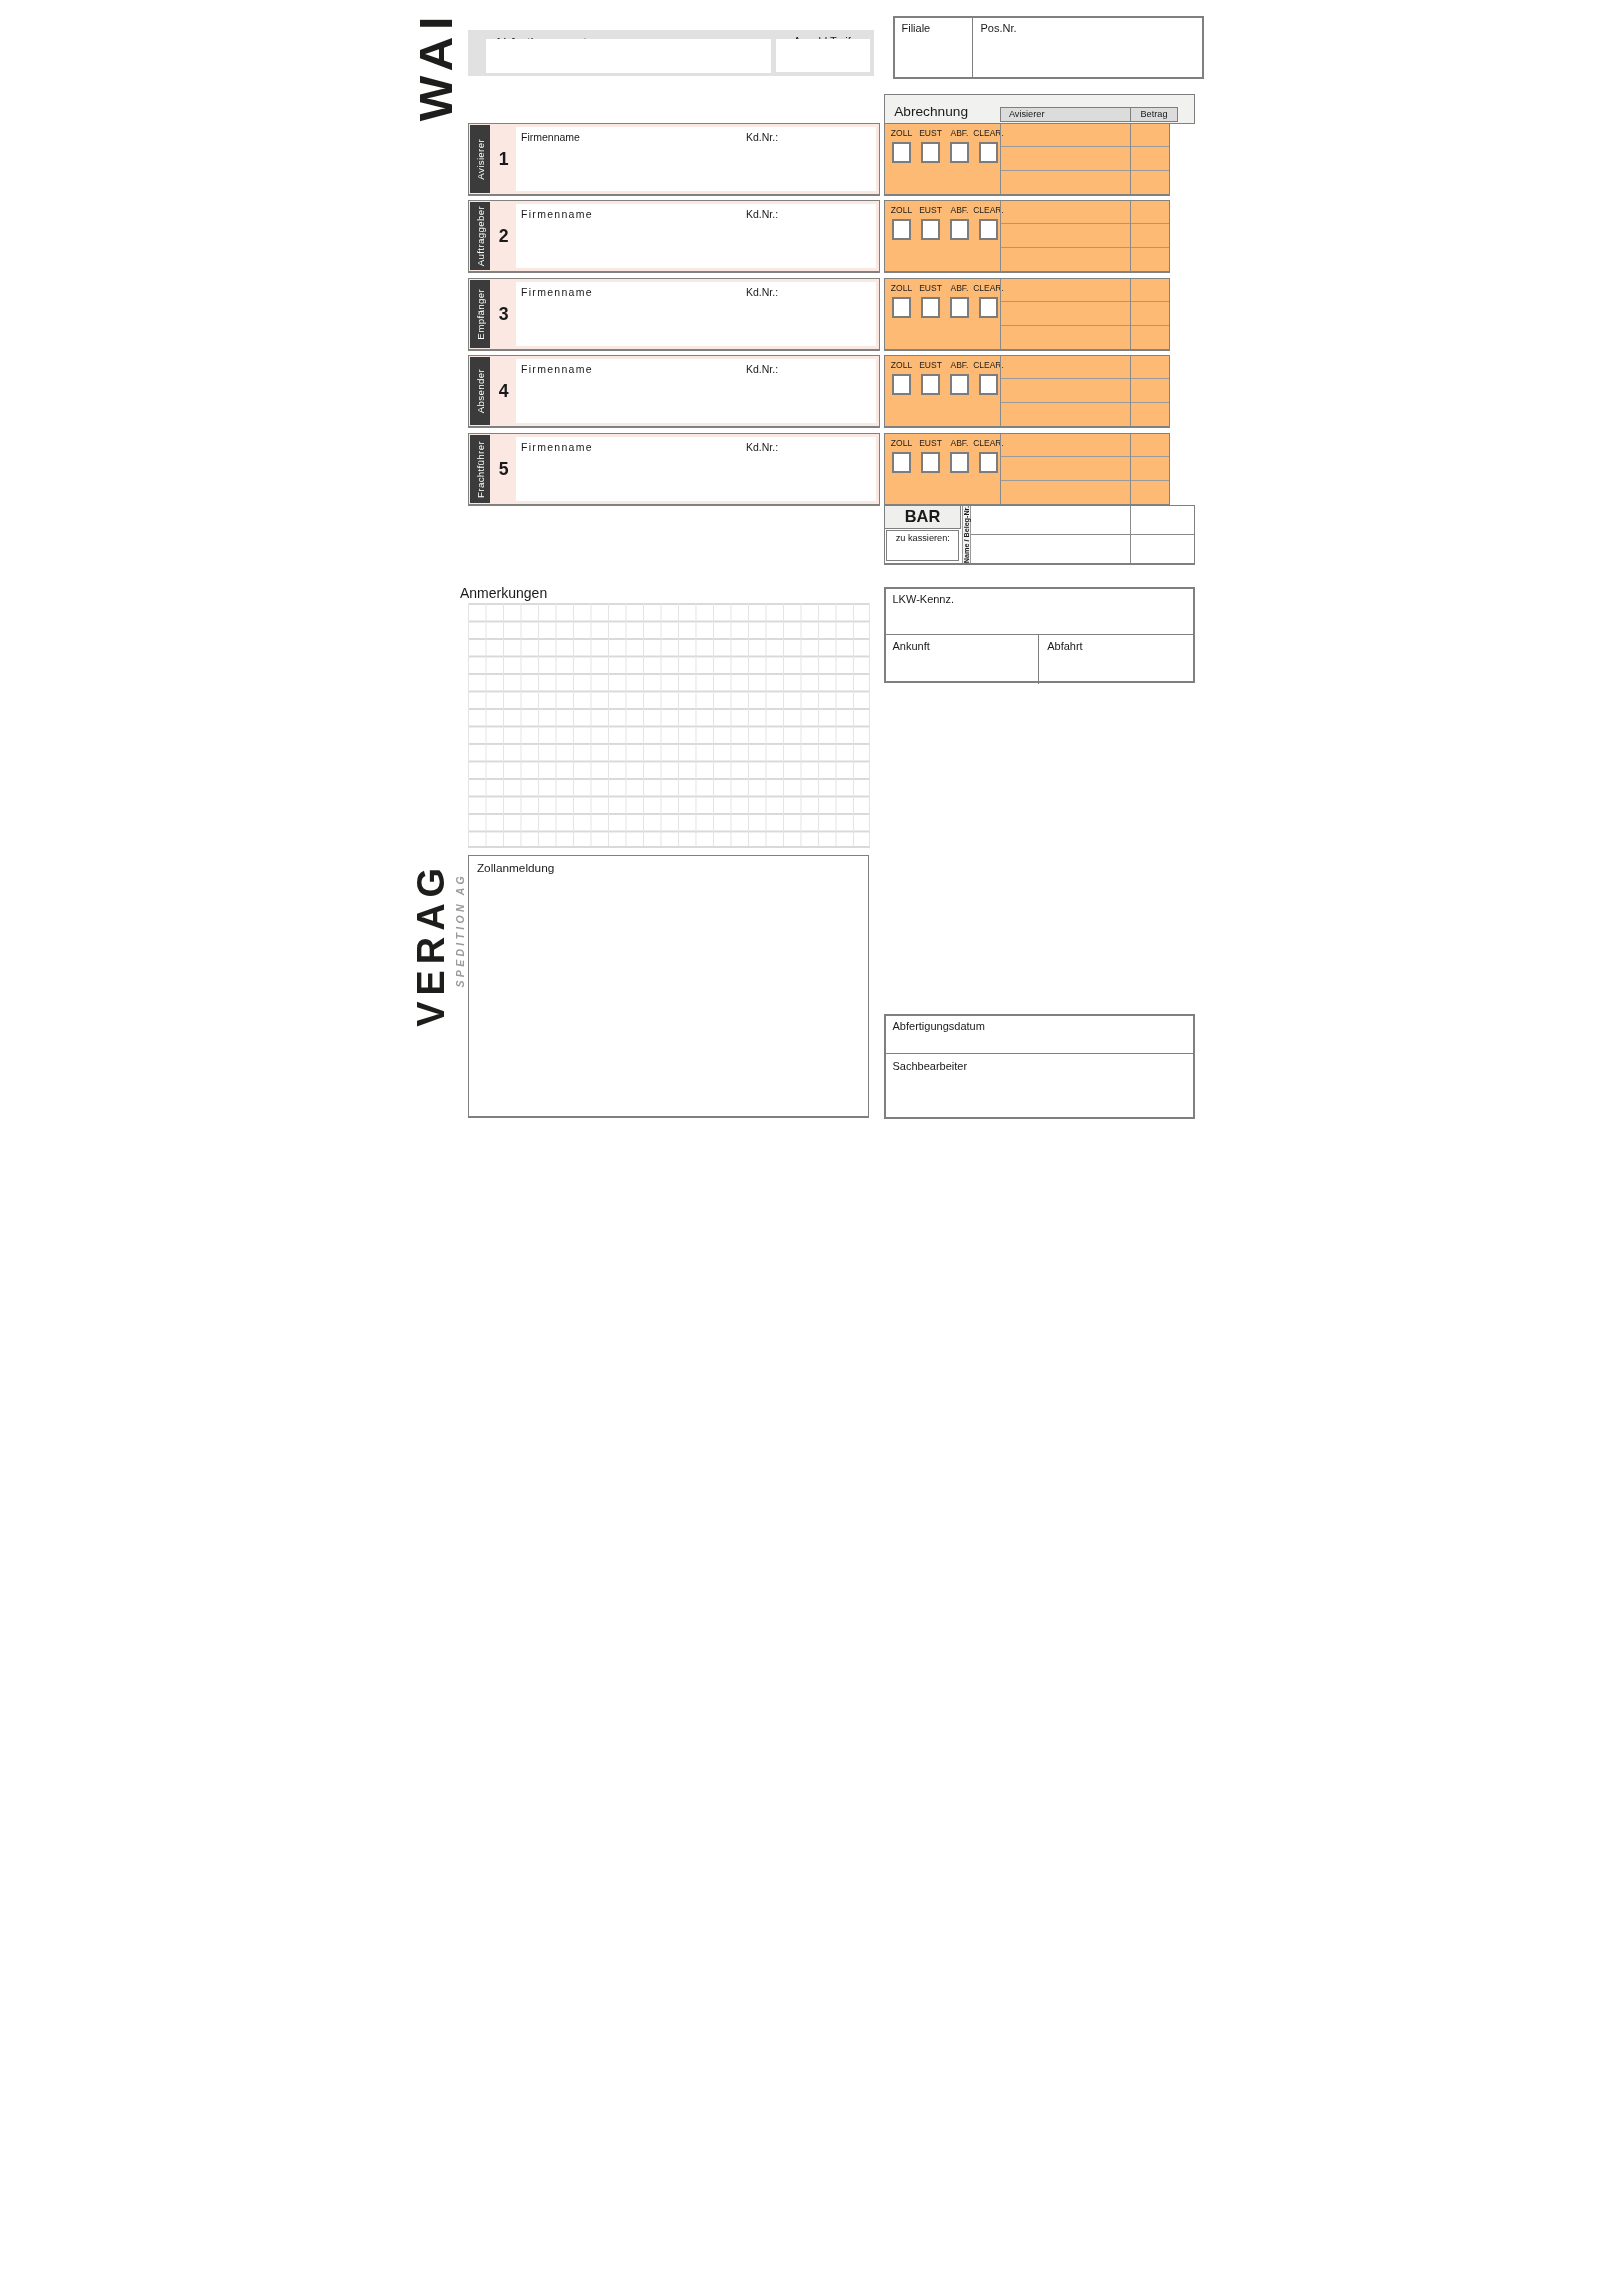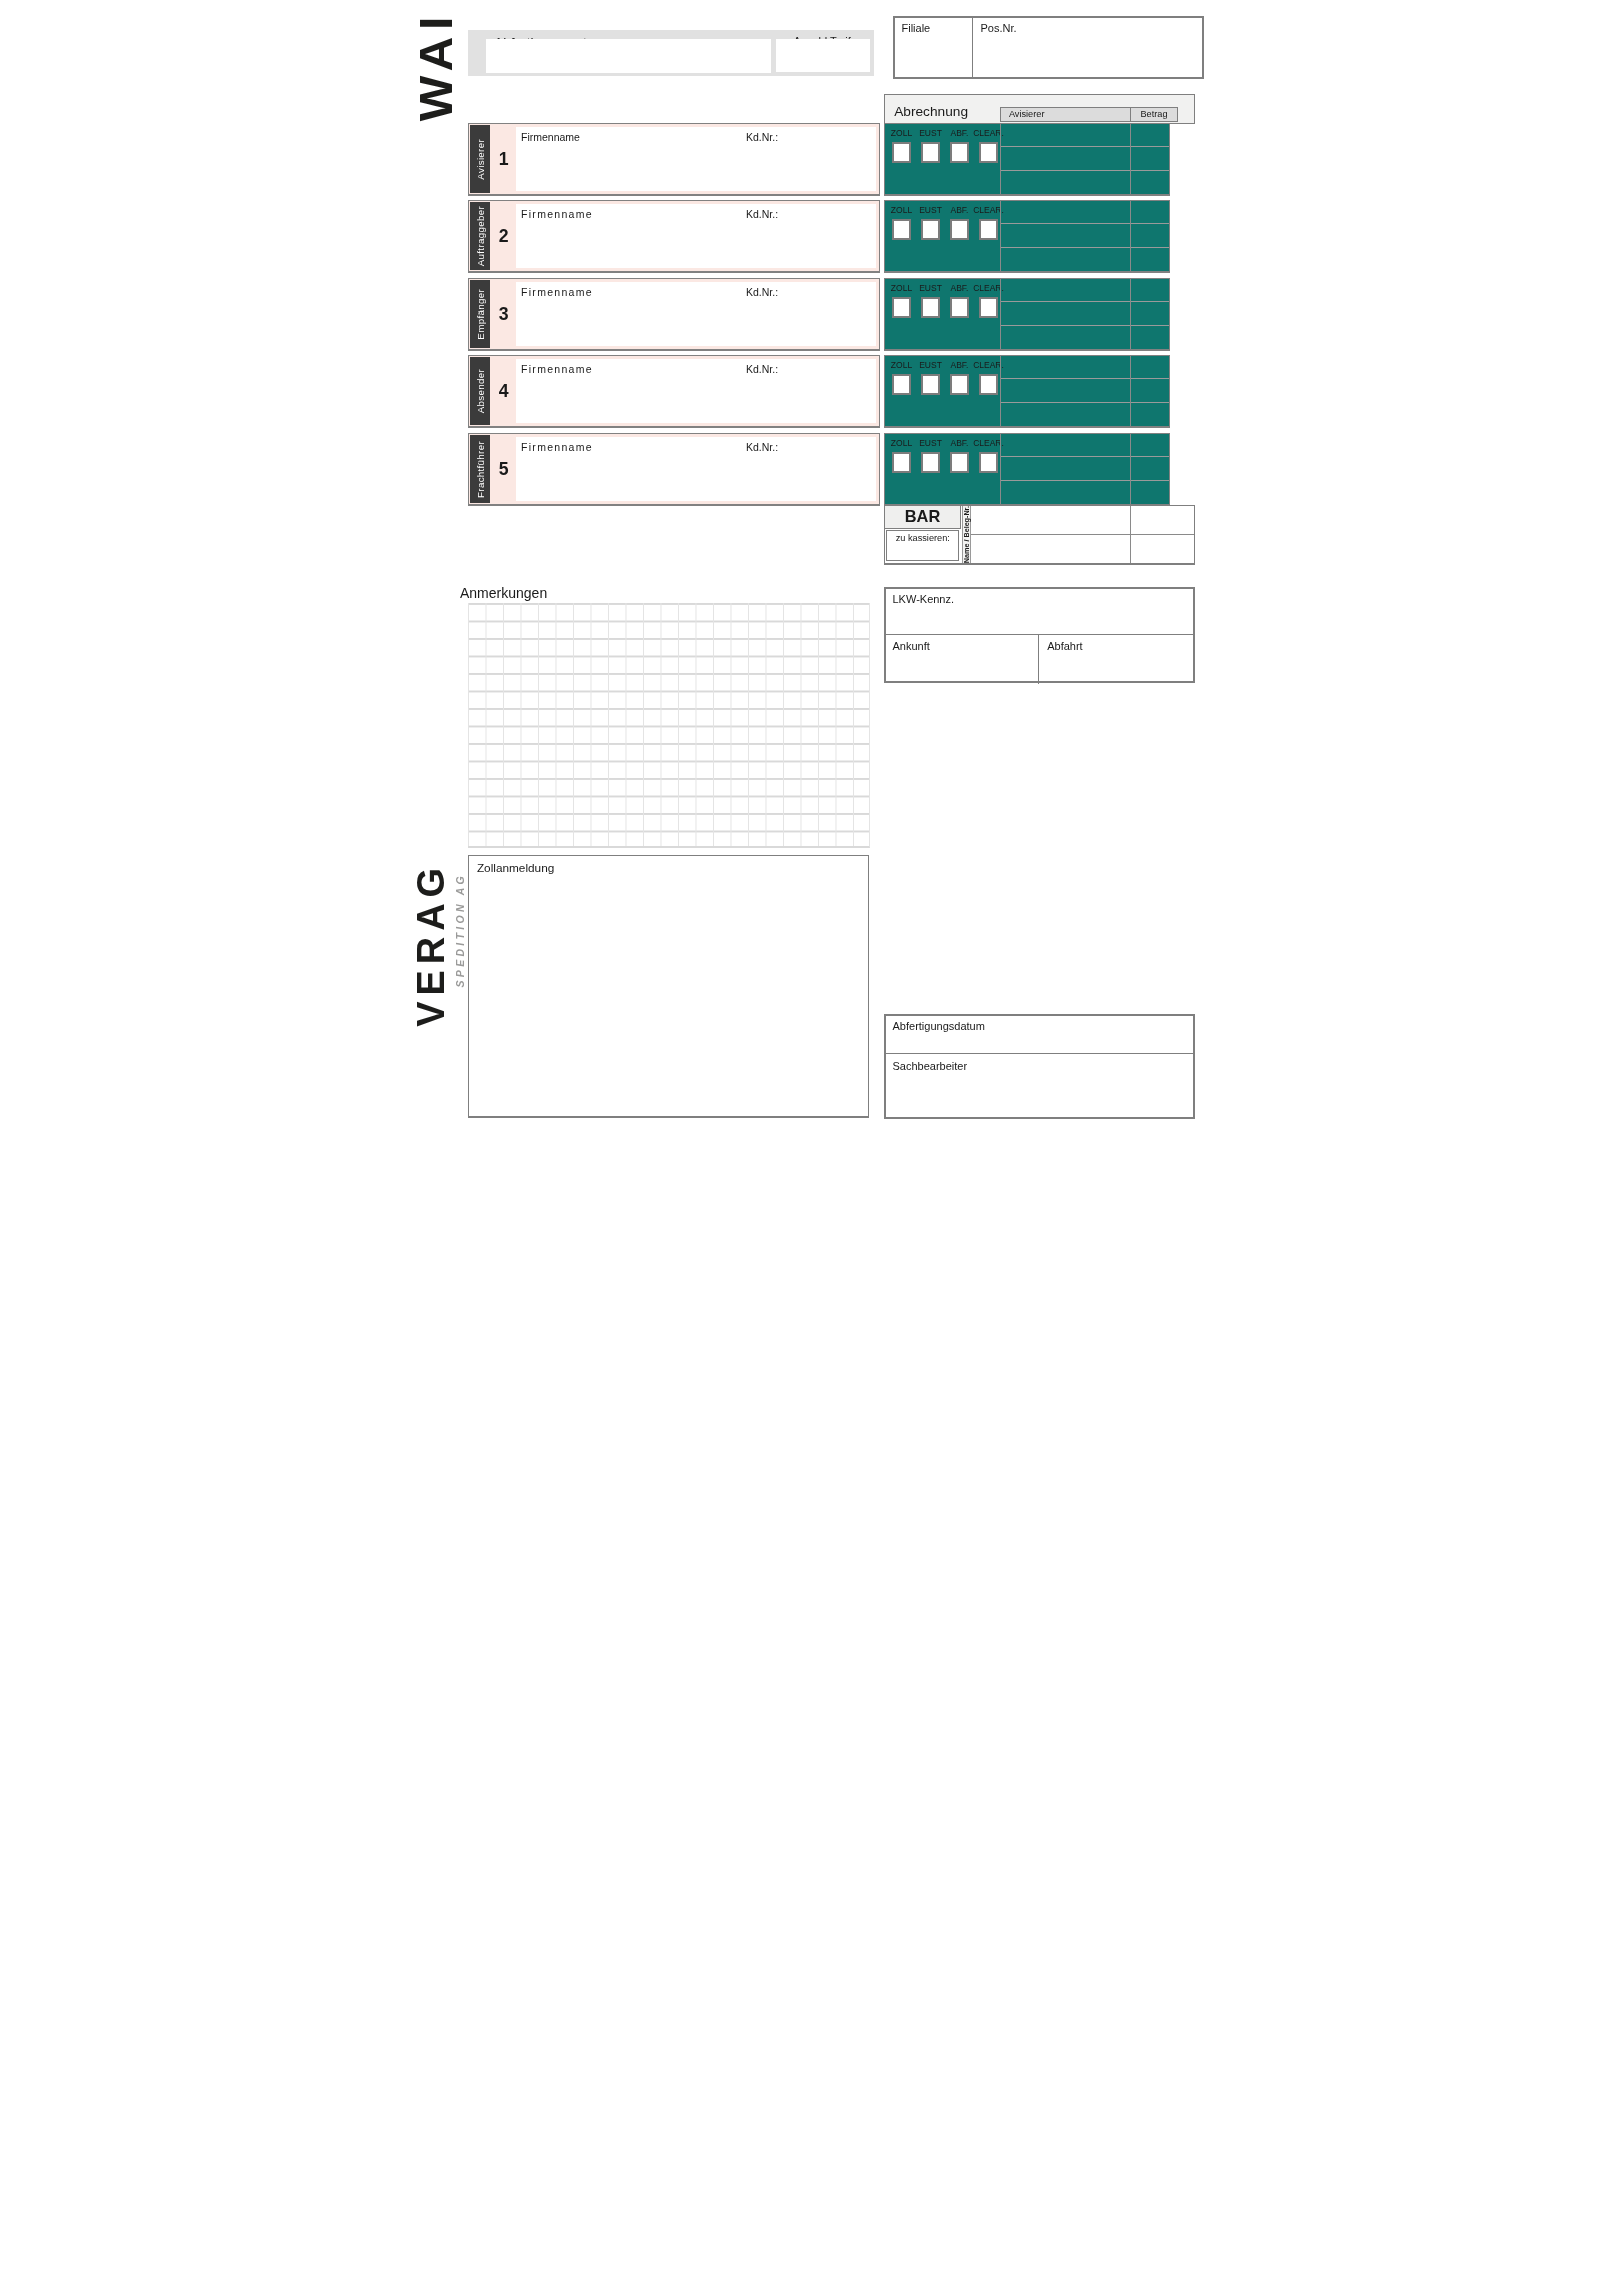--- a/index.html
+++ b/index.html
@@ -33,21 +33,21 @@
   .posnr-cell { position:absolute; left:79px; top:0; bottom:0; right:0; }
 
   
   .abr-header { position:absolute; left:478px; top:94px; width:311px; height:30px; background:#f1f1f0; border:1.3px solid #7f7f7f; }
   .abr-title { position:absolute; left:9.2px; top:9px; font-size:13.7px; }
   .colhead { position:absolute; top:12.4px; height:15px; background:#dcdcdc; border:1.3px solid #7f7f7f; font-size:9.2px; line-height:12.4px; }
   .colhead.leistung { left:115px; width:131px; padding-left:7.9px; }
   .colhead.betrag { left:245px; width:48px; text-align:center; }
 
   
-  .abl { position:absolute; left:478px; width:286px; height:73px; background:#0f766e; border:1.3px solid #818181; border-bottom-width:2px; }
+  .abl { position:absolute; left:478px; width:286px; height:73px; background:#fdba74; border:1.3px solid #818181; border-bottom-width:2px; }
   .cbgroup { position:absolute; left:2px; top:3.9px; display:flex; }
   .cb-col { width:29px; display:flex; flex-direction:column; align-items:center; gap:4.6px; }
   .cb-label { font-size:8.5px; color:#1a1a1a; }
   .cb-box { width:18.3px; height:21px; border:2px solid #7c7c7c; background:#ffffff; }
   .lcol { position:absolute; left:115px; top:0; bottom:0; width:131px; border-left:1.3px solid #8a8a8a; }
   .bcol { position:absolute; left:245px; top:0; bottom:0; right:0; border-left:1.3px solid #8a8a8a; }
   .fcell { height:33.34%; border-bottom:0.7px solid #9a9a9a; }
   .fcell:last-child { border-bottom:none; }
 
   

